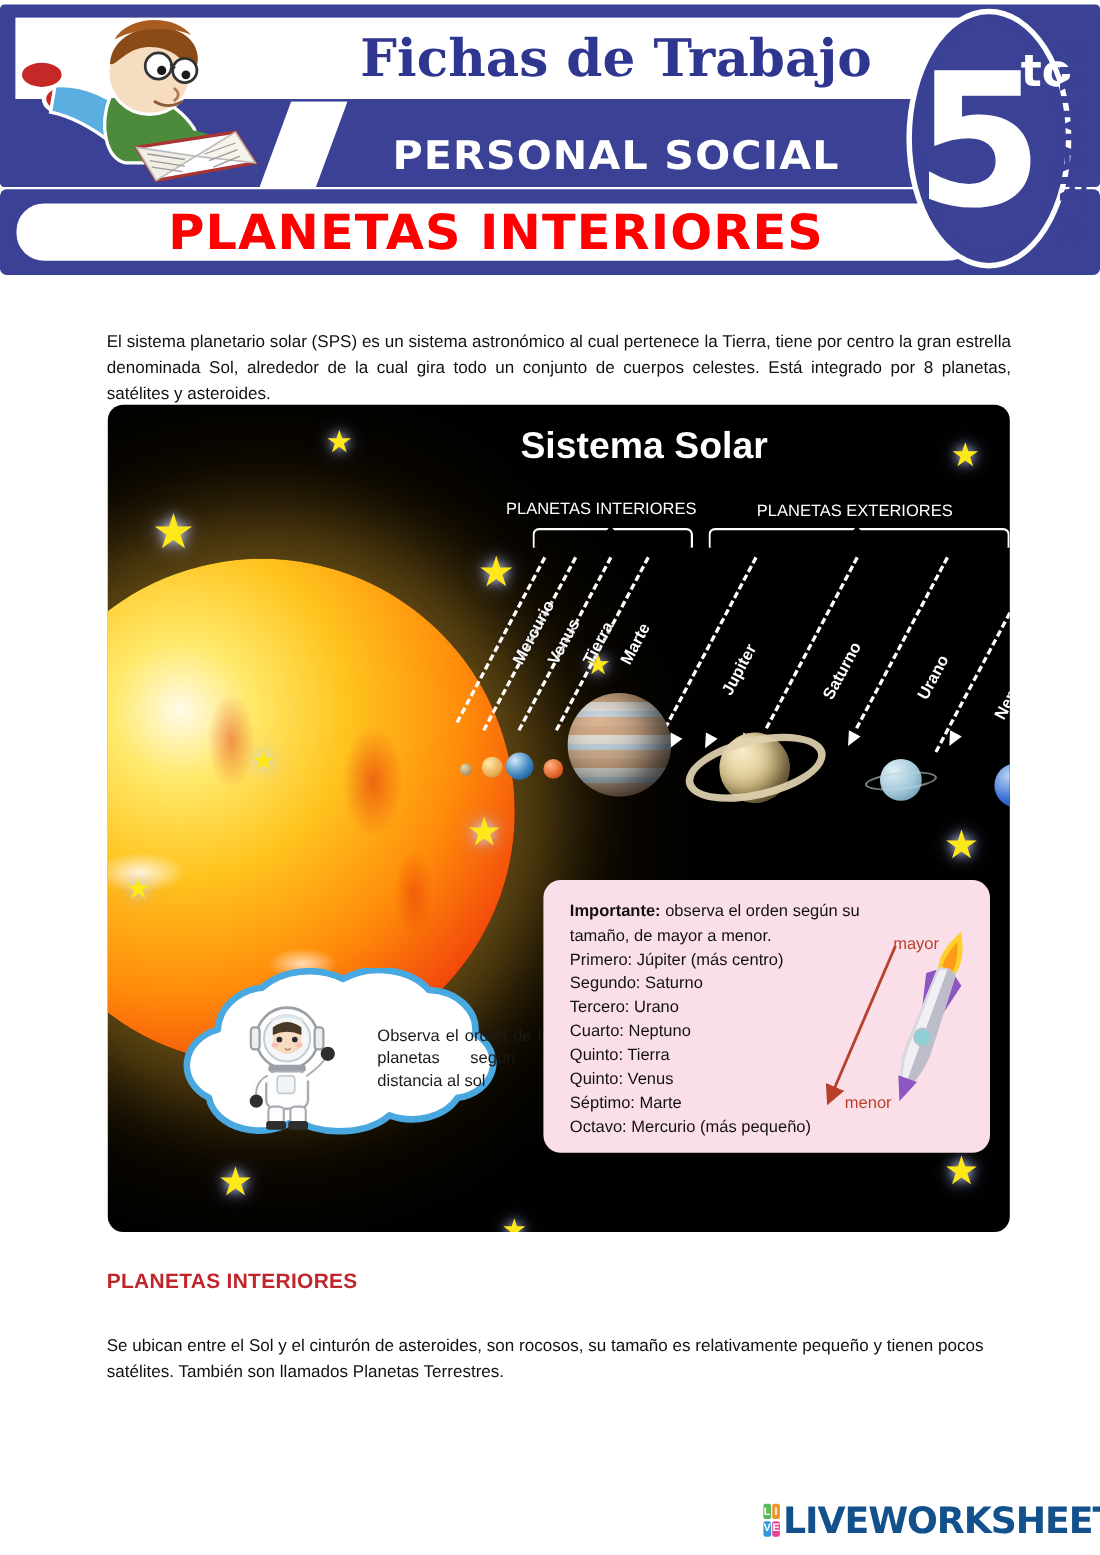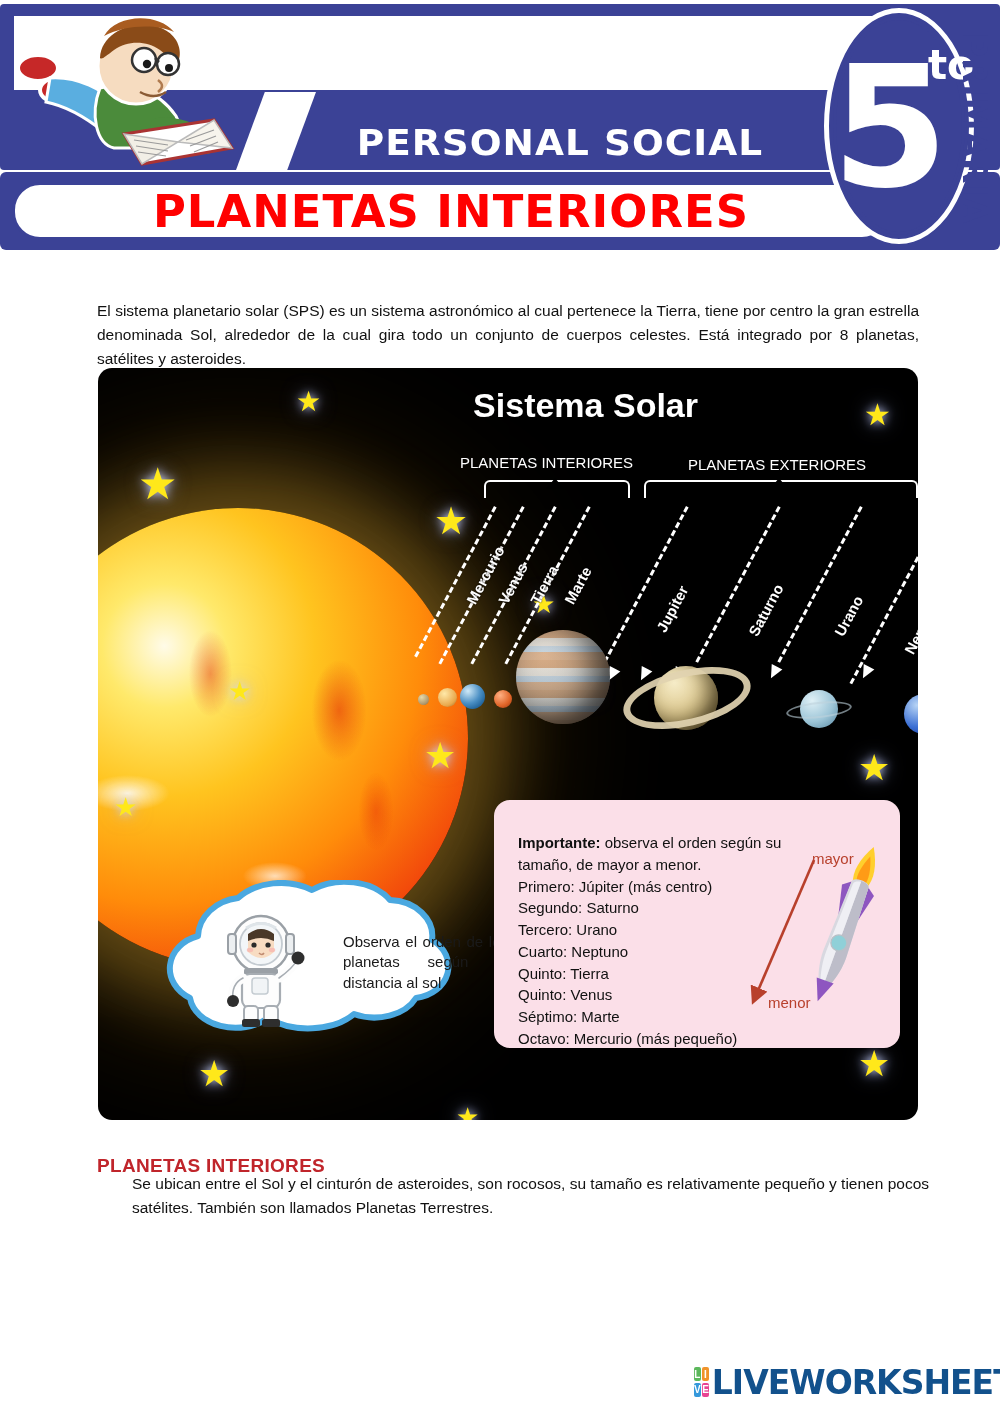--- a/index.html
+++ b/index.html
@@ -204,21 +204,21 @@
     font-family:"Liberation Sans", sans-serif;
   }
   .astro{position:absolute;left:88px;top:28px;width:90px;height:120px;}
 
   
   .pinkbox{
     position:absolute;left:396px;top:432px;width:406px;height:248px;
     background:#fbdfe8;border-radius:16px;
   }
   .pink-txt{
-    position:absolute;left:24px;top:32px;width:300px;
+    position:absolute;left:24px;top:18px;width:300px;
     font-size:15px;color:#111;line-height:1.45;
     font-family:"Liberation Sans", sans-serif;
   }
   .pink-txt b{font-weight:bold;}
   .mayor{
     position:absolute;left:318px;top:50px;
     font-size:15px;color:#b8402c;
     font-family:"Liberation Sans", sans-serif;
   }
   .menor{
@@ -228,24 +228,23 @@
   }
 
   
   .sec-title{
     position:absolute;left:97px;top:1155px;
     font-size:19px;font-weight:bold;color:#c0252b;
     letter-spacing:.3px;
     font-family:"Liberation Sans", sans-serif;
   }
   .sec-body{
-    position:absolute;left:97px;top:1156px;width:822px;
+    position:absolute;left:97px;top:1196px;width:822px;
     font-size:15.5px;color:#111;line-height:1.6;text-align:left;
     font-family:"Liberation Sans", sans-serif;
-    margin-left:35px;
   }
 
   
   .footer{
     position:absolute;left:694px;top:1362px;width:300px;height:40px;
     display:flex;align-items:center;
   }
   .lw-grid{
     width:30px;height:30px;display:grid;
     grid-template-columns:1fr 1fr;grid-template-rows:1fr 1fr;
@@ -301,20 +300,21 @@
         <path d="M126 134 L160 139"></path>
           <path d="M128 140 L160 145"></path>
           <path d="M130 146 L158 150"></path>
         <path d="M178 134 L206 124"></path>
           <path d="M182 140 L208 130"></path>
           <path d="M186 146 L210 136"></path>
       </g>
     </svg>
   </div>
 
+  <div class="hdr-title1">Fichas de  Trabajo</div>
   <div class="hdr-wedge"></div>
   <div class="hdr-title2">PERSONAL SOCIAL</div>
 
   <div class="hdr-bottom-bar"></div>
   <div class="hdr-bottom-inner"></div>
   <div class="hdr-subject">PLANETAS INTERIORES</div>
 
   <div class="badge">
     <div class="badge-ellipse"></div>
     <div class="badge-num">5</div>

